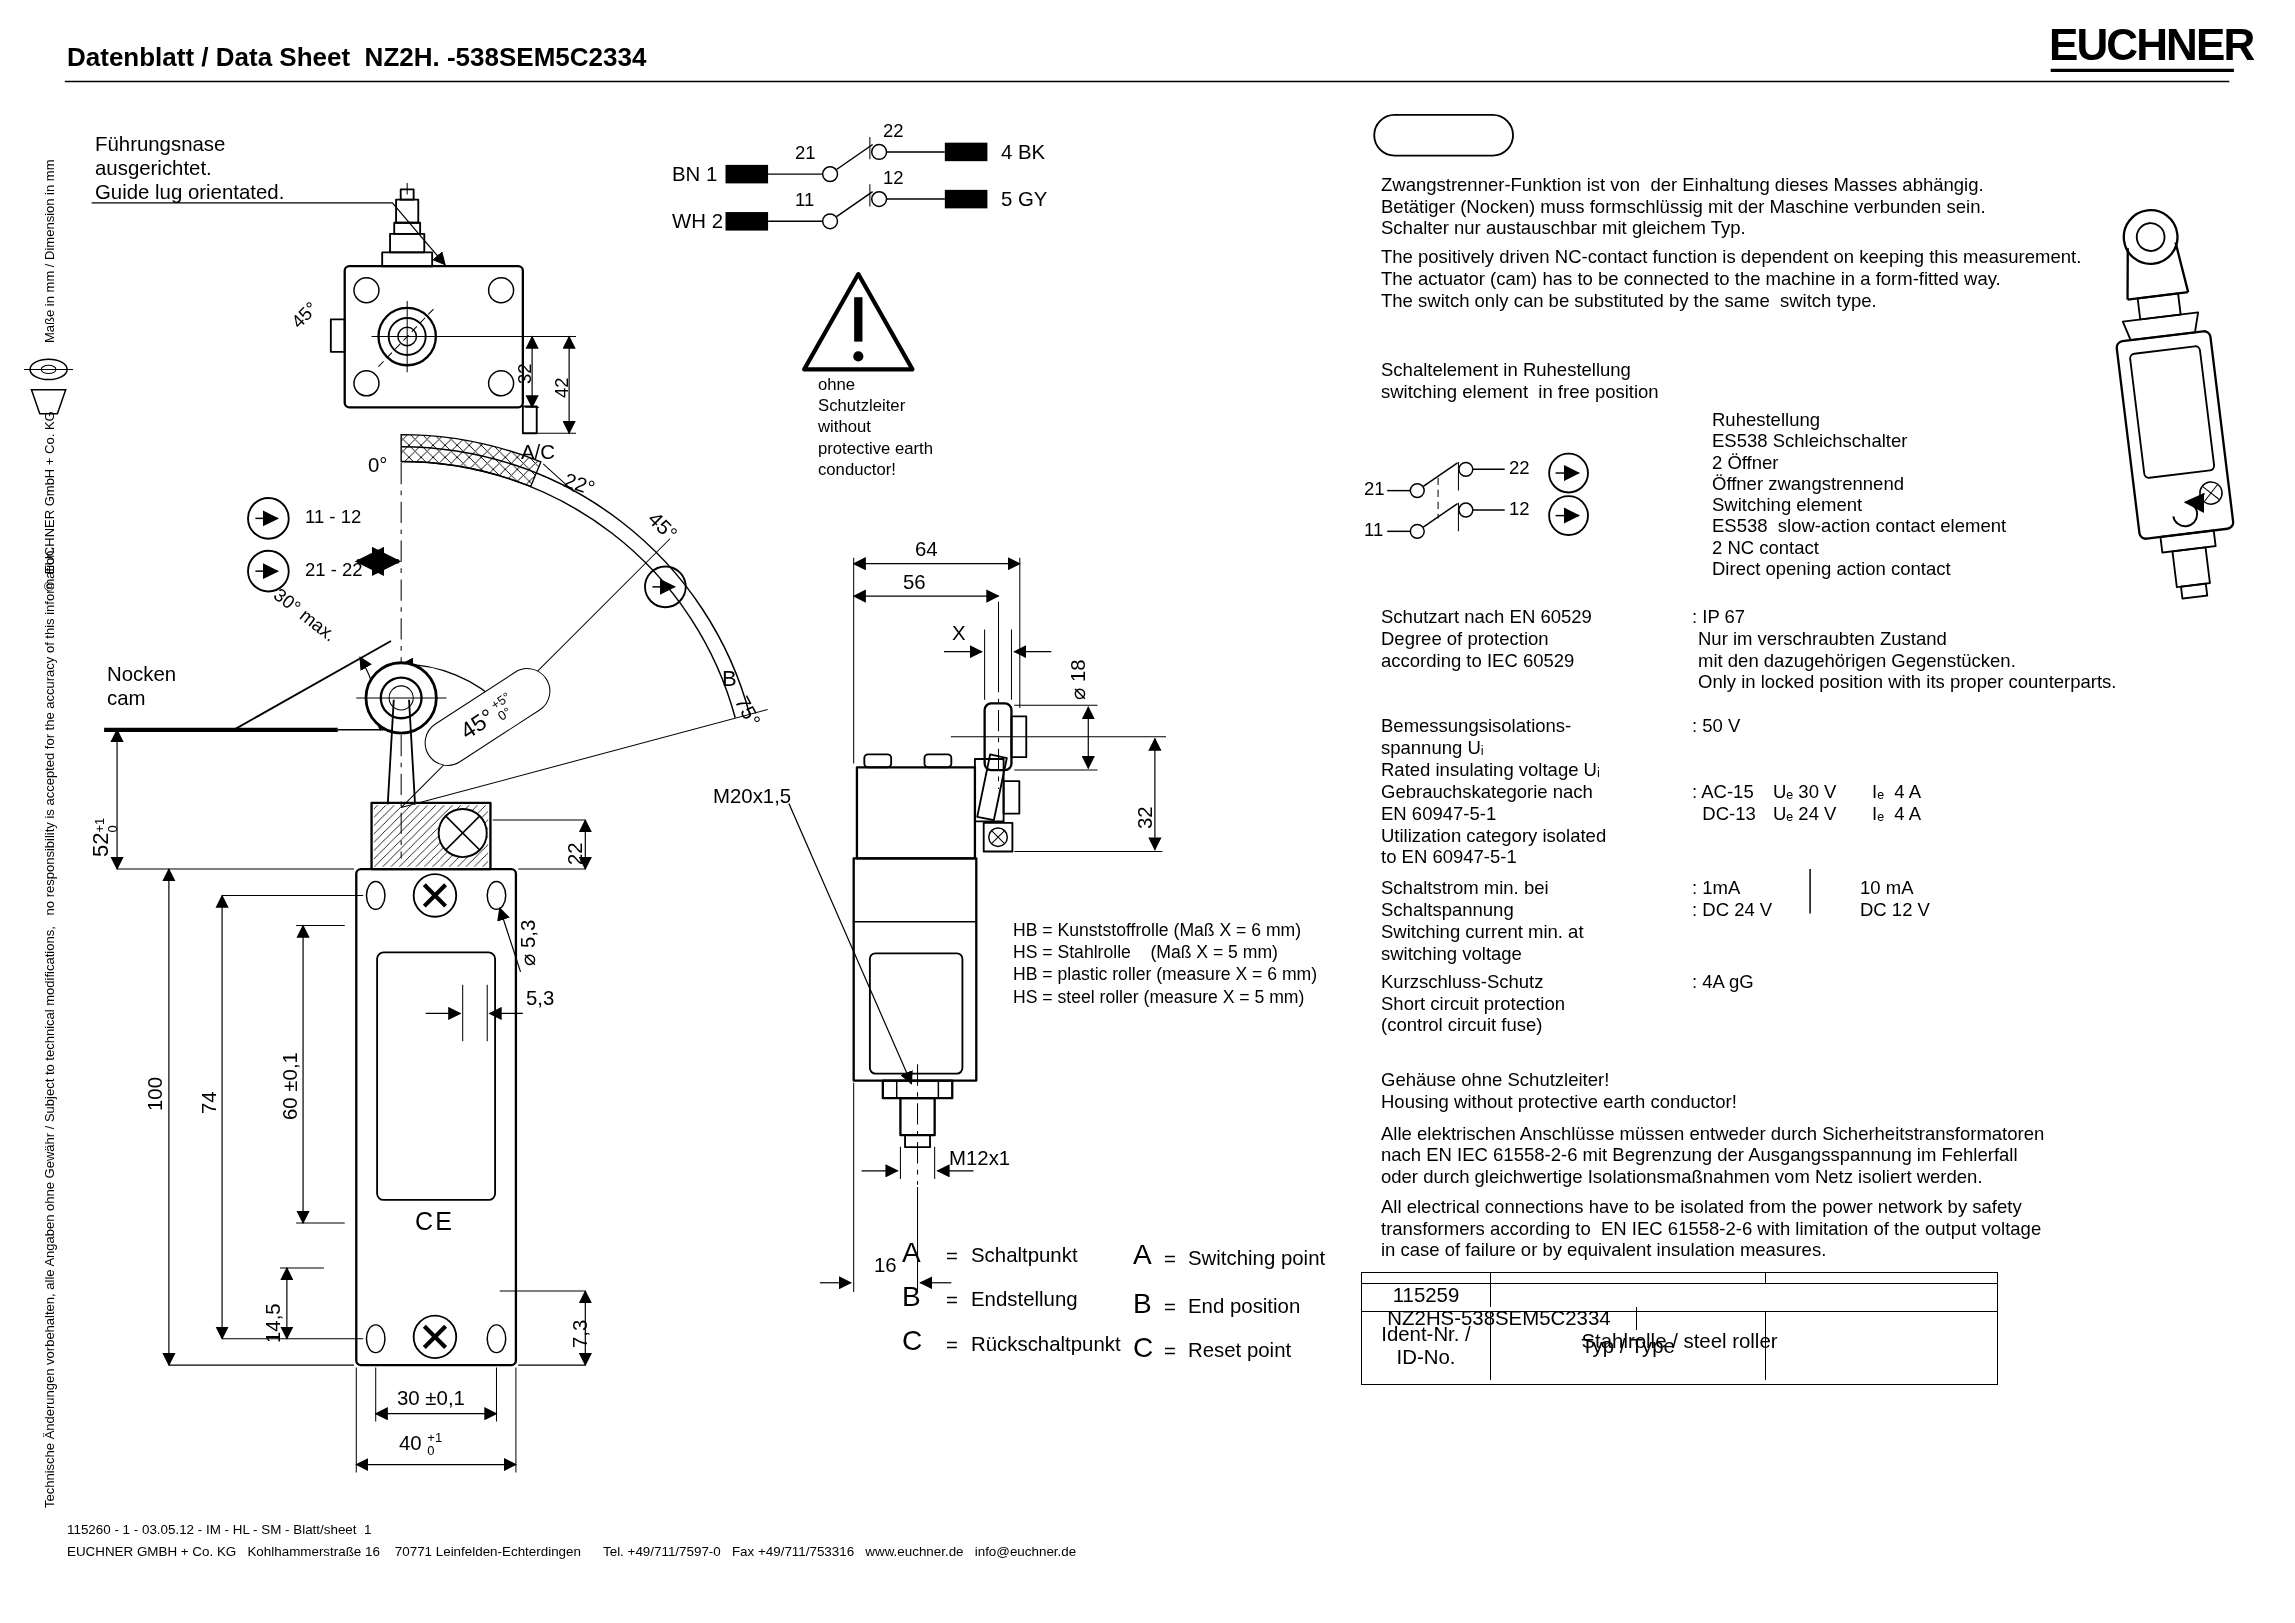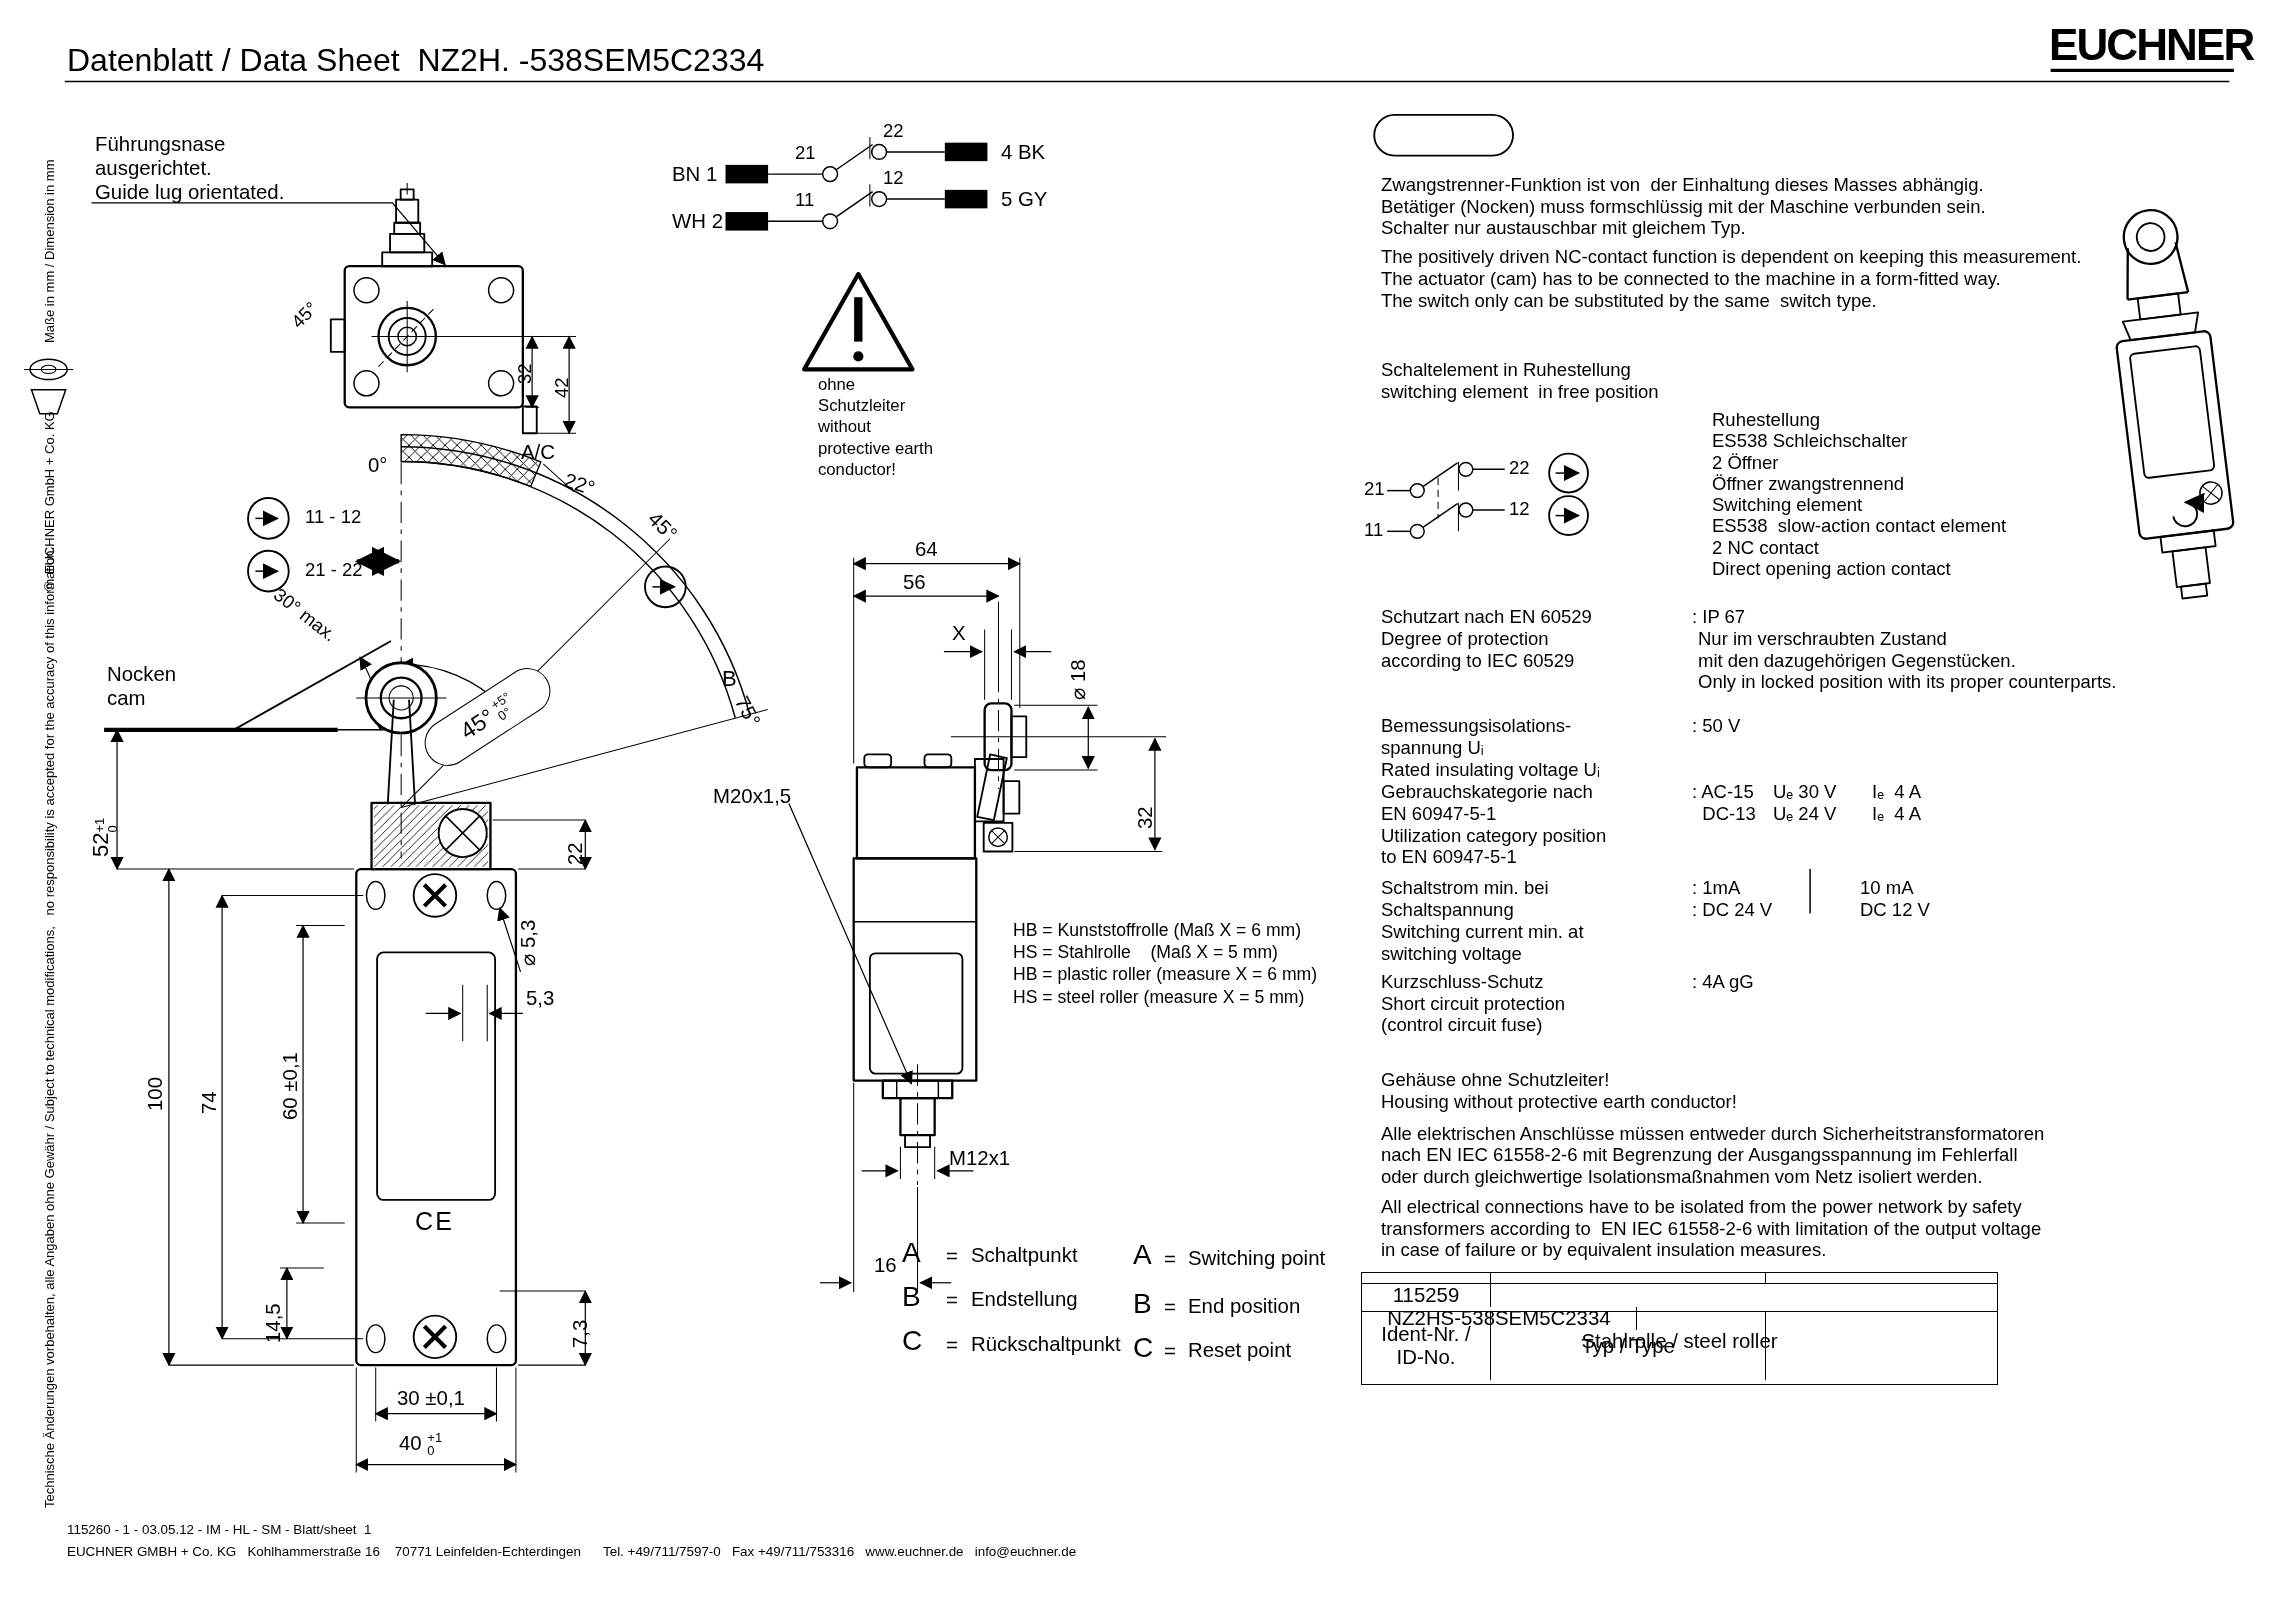--- a/index.html
+++ b/index.html
@@ -2,21 +2,21 @@
 <html style="font-size:7.4px"><head>
 <meta charset="utf-8">
 <style>
   html,body{margin:0;padding:0;background:#888;}
   .page{position:relative;width:2295px;height:1623px;background:#ffffff;
         font-family:"Liberation Sans","DejaVu Sans",sans-serif;color:#000;overflow:hidden;}
   svg.art{position:absolute;left:0;top:0;z-index:1;}
   .t{position:absolute;white-space:pre;line-height:1.12;z-index:3;}
   .v{transform-origin:0 0;transform:rotate(-90deg);} .f28{font-size:13px;} .f29{font-size:13.4px;} .f36{font-size:16.7px;}
   .f38{font-size:17.6px;} .f40{font-size:18.5px;} .f44{font-size:20.4px;} .f48{font-size:22px;}
-  .f50{font-size:23px;} .f54{font-size:25px;} .f56{font-size:32px;} .f60{font-size:28px;}
+  .f50{font-size:23px;} .f54{font-size:25px;} .f56{font-size:26px;font-weight:bold;} .f60{font-size:28px;}
   .logo{font-size:44px;font-weight:bold;letter-spacing:-1.9px;}
   .stack{display:inline-block;vertical-align:middle;text-align:left;}
   .stack span{display:block;line-height:1.02;font-size:13px;}
   .stadium{position:absolute;left:417px;top:694px;width:139px;height:44px;
            border:1.9px solid #000;border-radius:28px;display:flex;align-items:center;
            justify-content:center;gap:4.6px;transform:rotate(-33deg);z-index:3;background:#fff;}
   .tblwrap{position:absolute;left:1361px;top:1272px;width:637px;height:113px;
            border:1.9px solid #000;box-sizing:border-box;z-index:3;background:#fff;}
   .trow{display:flex;width:100%;box-sizing:border-box;}
   .r1{height:11px;border-bottom:1.9px solid #000;}
@@ -390,21 +390,21 @@
 <span class="t f40" style="left:1698px;top:651px;">mit den dazugehörigen Gegenstücken.</span>
 <span class="t f40" style="left:1698px;top:672px;">Only in locked position with its proper counterparts.</span>
 
 <span class="t f40" style="left:1381px;top:716px;text-align:center;">Bemessungsisolations-</span>
 <span class="t f40" style="left:1381px;top:738px;">spannung Uᵢ</span>
 <span class="t f40" style="left:1381px;top:760px;">Rated insulating voltage Uᵢ</span>
 <span class="t f40" style="left:1692px;top:716px;">: 50 V</span>
 
 <span class="t f40" style="left:1381px;top:782px;">Gebrauchskategorie nach</span>
 <span class="t f40" style="left:1381px;top:804px;">EN 60947-5-1</span>
-<span class="t f40" style="left:1381px;top:826px;">Utilization category position</span>
+<span class="t f40" style="left:1381px;top:826px;">Utilization category isolated</span>
 <span class="t f40" style="left:1381px;top:847px;">to EN 60947-5-1</span>
 <span class="t f40" style="left:1692px;top:782px;">: AC-15</span>
 <span class="t f40" style="left:1773px;top:782px;">Uₑ 30 V</span>
 <span class="t f40" style="left:1872px;top:782px;">Iₑ  4 A</span>
 <span class="t f40" style="left:1692px;top:804px;">  DC-13</span>
 <span class="t f40" style="left:1773px;top:804px;">Uₑ 24 V</span>
 <span class="t f40" style="left:1872px;top:804px;">Iₑ  4 A</span>
 
 <span class="t f40" style="left:1381px;top:878px;">Schaltstrom min. bei</span>
 <span class="t f40" style="left:1381px;top:900px;">Schaltspannung</span>

